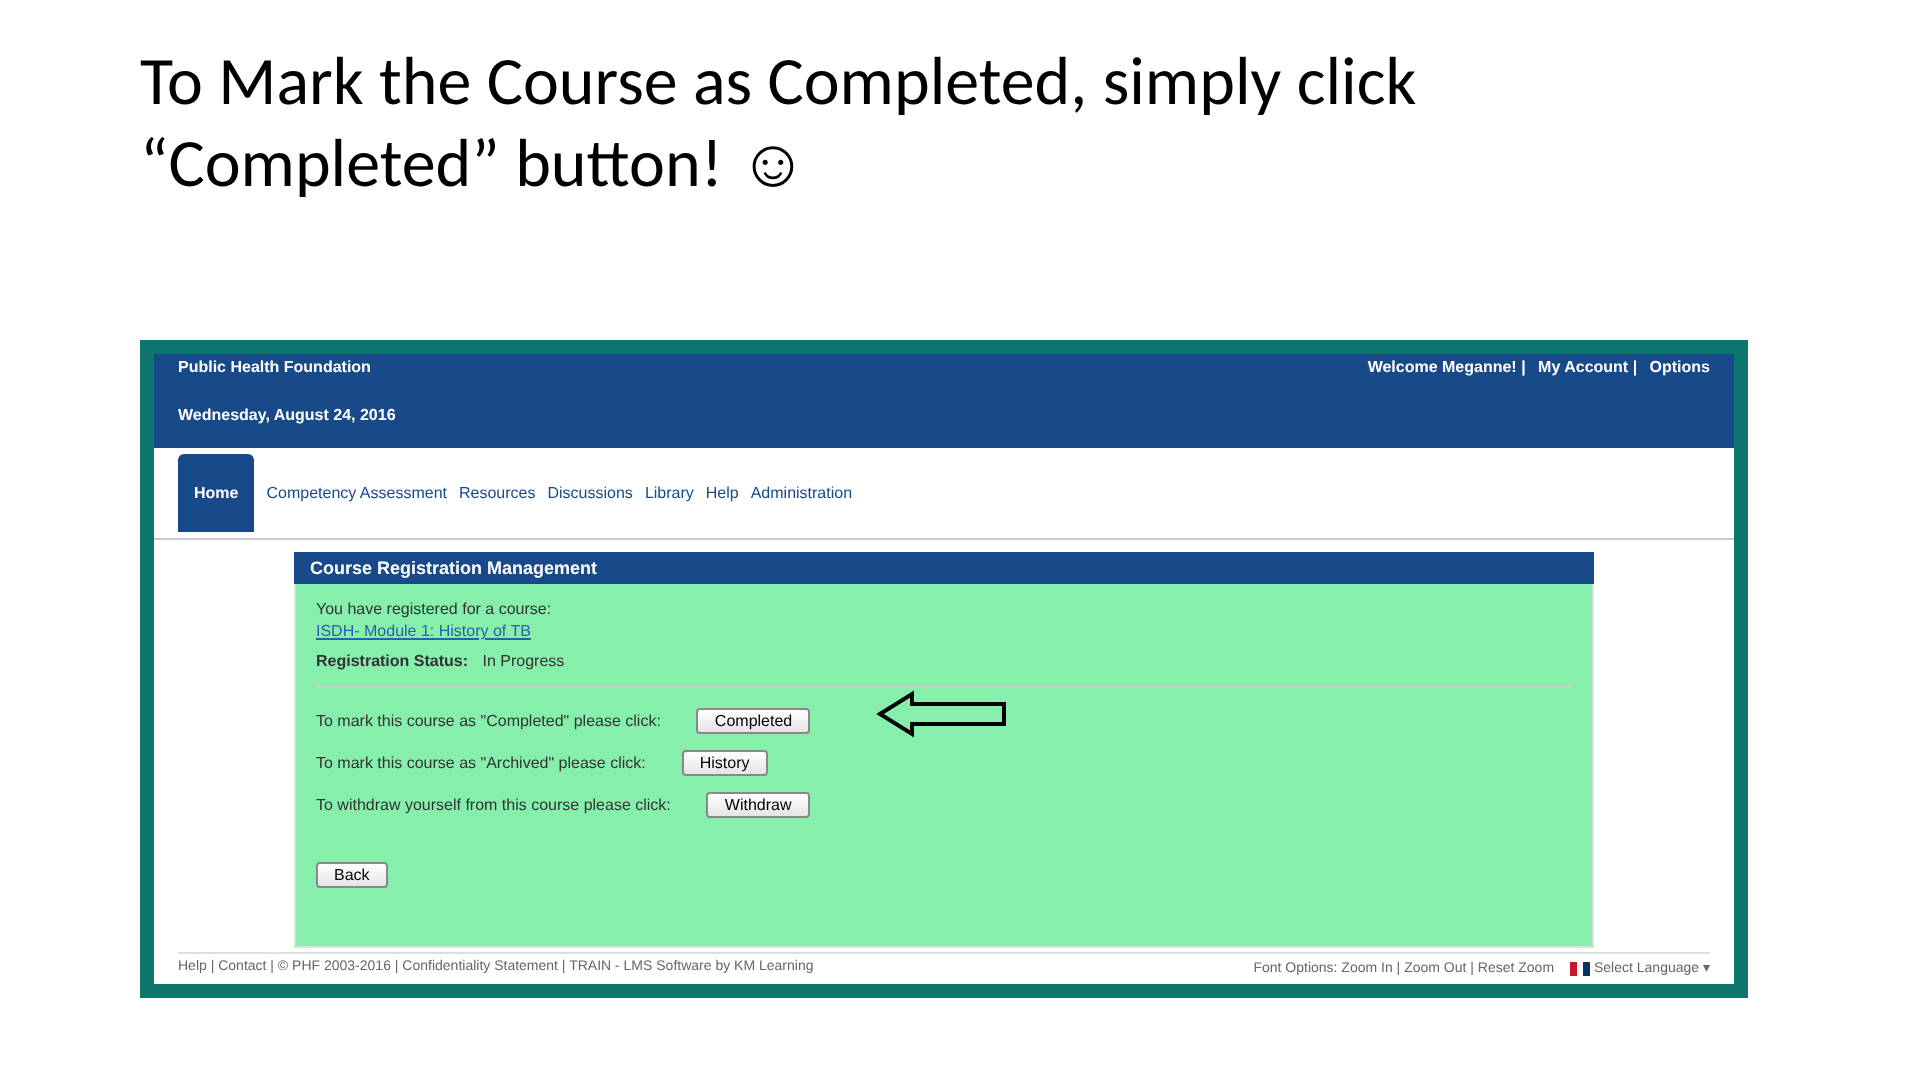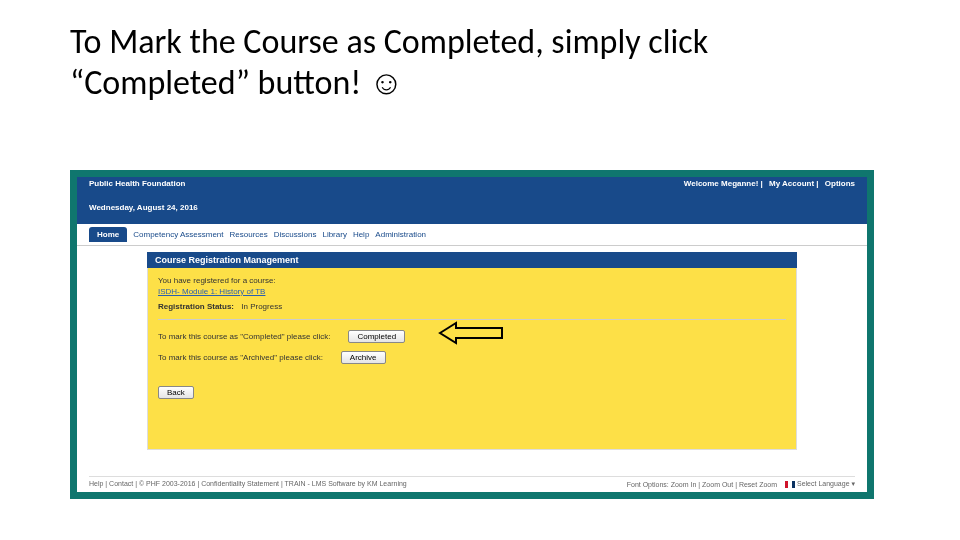--- a/index.html
+++ b/index.html
@@ -11,28 +11,28 @@
   .brandrow{display:flex;align-items:center;justify-content:space-between;height:34px;padding:0 12px;border-bottom:2px solid #d9a900}
   .brand{display:flex;align-items:center;gap:6px}
   .trainmark{font-weight:900;font-size:15px;letter-spacing:-.5px;color:#000}
   .trainmark .a{color:#d9a900}
   .natl{background:#d9a900;color:#fff;font-weight:bold;font-size:11px;padding:2px 6px;border-radius:2px}
   .phf{font-weight:900;font-style:italic;font-size:14px;color:#184a8a;padding-right:10px}
   .datebar{background:#184a8a;color:#fff;font-weight:bold;font-size:8px;padding:12px 12px}
   .navrow{display:flex;align-items:center;justify-content:space-between;padding:3px 12px;border-bottom:1px solid #ccc;background:#fff}
   .navtabs{display:flex;gap:6px;align-items:center}
   .tab{color:#184a8a;font-size:8px;cursor:pointer}
-  .tab.home{background:#184a8a;color:#fff;padding:3px 8px;border-radius:3px 3px 0 0;font-weight:bold}
+  .tab.home{background:#184a8a;color:#fff;padding:15px 8px;border-radius:3px 3px 0 0;font-weight:bold}
   .searchwrap{display:flex;align-items:center;gap:4px}
   .searchbox{width:150px;height:13px;border:1px solid #aaa;font-size:8px;padding:0 3px;color:#888}
   .mag{width:13px;height:13px;border:1px solid #aaa;display:flex;align-items:center;justify-content:center;font-size:9px;color:#555;cursor:pointer}
   .adv{font-size:7px;color:#184a8a;line-height:1;text-align:left}
   .panel{margin:6px 70px 0 70px}
   .panelhead{background:#184a8a;color:#fff;font-weight:bold;font-size:9px;padding:3px 8px}
-  .panelbody{border:1px solid #ddd;border-top:none;background:#fde047;padding:8px 10px;min-height:165px;position:relative}
+  .panelbody{border:1px solid #ddd;border-top:none;background:#86efac;padding:8px 10px;min-height:165px;position:relative}
   .panelbody .label{font-size:8px;color:#333}
   .courselink{color:#2b5fae;text-decoration:underline;font-size:8px;display:inline-block;margin:2px 0 6px 0;cursor:default}
   .statusline{font-size:8px;margin-bottom:8px}
   .statusline b{margin-right:5px}
   .hr{border:none;border-top:1px solid #ccc;margin:6px 0 10px 0}
   .actline{font-size:8px;margin:8px 0;display:flex;align-items:center;gap:18px}
   .btn{font-size:8px;padding:1px 8px;border:1px solid #888;background:linear-gradient(#fff,#e5e5e5);border-radius:2px;cursor:pointer}
   .backbtn{margin-top:14px}
   .arrow{position:absolute;left:290px;top:52px}
   .footer{position:absolute;bottom:4px;left:12px;right:12px;display:flex;justify-content:space-between;font-size:7px;color:#666;border-top:1px solid #ddd;padding-top:3px}
@@ -80,21 +80,25 @@
           <b>Registration Status:</b>
           <span>In Progress</span>
         </div>
         <hr class="hr">
         <div class="actline">
           <span>To mark this course as "Completed" please click:</span>
           <button class="btn">Completed</button>
         </div>
         <div class="actline">
           <span>To mark this course as "Archived" please click:</span>
-          <button class="btn">Archive</button>
+          <button class="btn">History</button>
+        </div>
+        <div class="actline">
+          <span>To withdraw yourself from this course please click:</span>
+          <button class="btn">Withdraw</button>
         </div>
         <button class="btn backbtn">Back</button>
 
         
         <svg class="arrow" width="70" height="26">
           <polygon points="2,13 18,3 18,8 64,8 64,18 18,18 18,23" fill="none" stroke="#000" stroke-width="2"></polygon>
         </svg>
       </div>
     </div>
 

